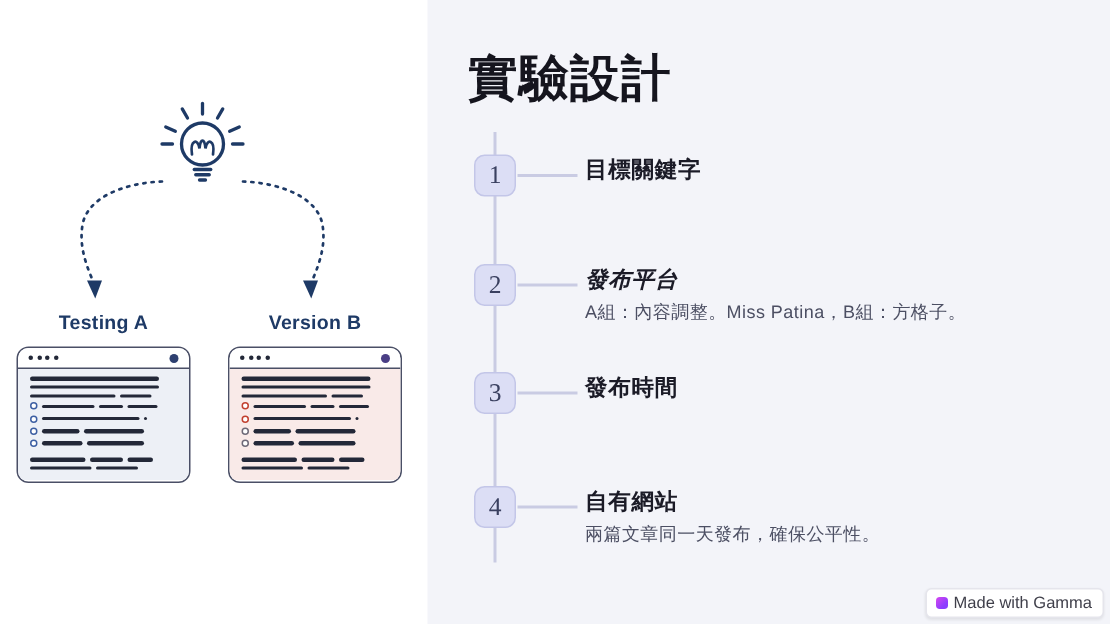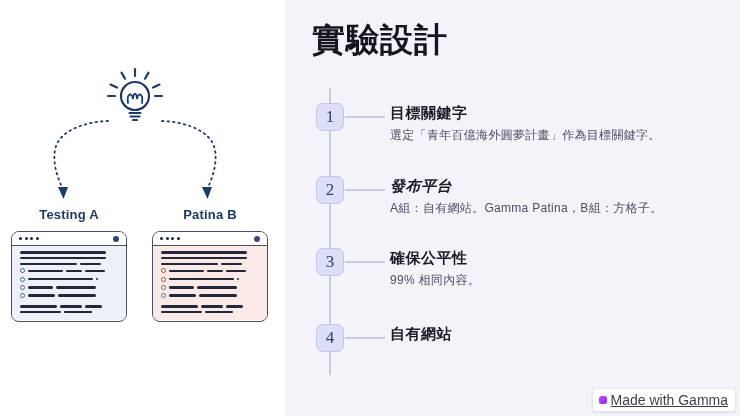--- a/index.html
+++ b/index.html
@@ -3,21 +3,21 @@
 <meta charset="utf-8">
 <style>
   * { margin:0; padding:0; box-sizing:border-box; }
   html,body { width:740px; height:416px; }
   body { font-family:"Liberation Sans", sans-serif; overflow:hidden; }
 
   .slide { position:relative; width:740px; height:416px; background:#ffffff; overflow:hidden; }
 
   
   .right-panel { position:absolute; left:285px; top:0; width:455px; height:416px; background:var(--panel-bg); }
-  .slide-title { position:absolute; left:27px; top:18px; font-size:33px; font-weight:700; color:var(--title); letter-spacing:1px; }
+  .slide-title { position:absolute; left:27px; top:30px; font-size:33px; font-weight:700; color:var(--title); letter-spacing:1px; }
 
   .timeline-trunk { position:absolute; left:44px; top:88px; width:2px; height:287px; background:var(--line); }
 
   .tl-badge { position:absolute; left:31px; width:28px; height:28px; background:var(--badge-bg);
               border:1px solid var(--badge-border); border-radius:7px; display:flex; align-items:center; justify-content:center;
               font-family:"Liberation Serif", serif; font-size:17px; color:var(--badge-text); }
   .tl-connector { position:absolute; left:60px; width:40px; height:2px; background:var(--line); }
   .tl-heading { position:absolute; left:105px; font-size:15px; font-weight:700; color:var(--heading); letter-spacing:.5px; }
   .tl-desc { position:absolute; left:105px; font-size:12px; color:var(--desc); letter-spacing:.3px; }
 
@@ -49,21 +49,21 @@
   .seg { height:2.6px; border-radius:2px; background:var(--ink); }
   .bullet { width:5px; height:5px; border-radius:50%; background:#fff; border:1.6px solid; flex:none; }
   .enddot { width:2.6px; height:2.6px; border-radius:50%; background:var(--ink); flex:none; }
 
   
   .gamma-badge { position:absolute; right:4px; bottom:4px; background:#ffffff; border:1px solid #e5e5ec;
                  border-radius:4px; padding:3px 7px 3px 6px; display:flex; align-items:center; gap:4px;
                  box-shadow:0 1px 2px rgba(0,0,0,.08); cursor:pointer; }
   .gamma-logo { width:8px; height:8px; border-radius:2.5px;
                 background:linear-gradient(135deg,#d946ef 0%,#8b3dff 70%); }
-  .gamma-text { font-size:14px; color:#3f3f4a; font-weight:500;text-decoration:underline; }
+  .gamma-text { font-size:11px; color:#3f3f4a; font-weight:500; }
 </style>
 </head>
 <body>
 
 <div class="slide">
 
   <div class="left-panel">
 
     <svg class="illus-svg" width="290" height="170" viewBox="0 0 290 170">
       <g stroke="#1e3a66" stroke-width="2.2" fill="none" stroke-linecap="round">
@@ -87,21 +87,21 @@
         <path d="M108,63 C82,64 58,74 55,92 C53,104 56,115 61,127"></path>
         <path d="M162,63 C188,64 212,74 215,92 C217,104 214,115 209,127"></path>
       </g>
 
       <polygon points="58,129 68,129 63.5,141" fill="#1e3a66"></polygon>
       <polygon points="202,129 212,129 207.5,141" fill="#1e3a66"></polygon>
     </svg>
 
 
     <div class="version-label vA">Testing A</div>
-    <div class="version-label vB">Patina B</div>
+    <div class="version-label vB">Version B</div>
 
     <div class="window wA">
       <div class="titlebar">
         <span class="dots">
             <i></i>
             <i></i>
             <i></i>
             <i></i>
           </span>
         <span class="accent-dot" style="background: rgb(46, 64, 112);"></span>
@@ -208,35 +208,34 @@
   </div>
 
   <div class="right-panel">
     <h1 class="slide-title">實驗設計</h1>
 
     <div class="timeline-trunk"></div>
 
     <div class="tl-badge b1">1</div>
     <div class="tl-connector c1"></div>
     <div class="tl-heading h1">目標關鍵字</div>
-    <div class="tl-desc d1">選定「青年百億海外圓夢計畫」作為目標關鍵字。</div>
 
     <div class="tl-badge b2">2</div>
     <div class="tl-connector c2"></div>
     <div class="tl-heading h2">發布平台</div>
-    <div class="tl-desc d2">A組：自有網站。Gamma Patina，B組：方格子。</div>
+    <div class="tl-desc d2">A組：內容調整。Miss Patina，B組：方格子。</div>
 
     <div class="tl-badge b3">3</div>
     <div class="tl-connector c3"></div>
-    <div class="tl-heading h3">確保公平性</div>
-    <div class="tl-desc d3">99% 相同內容。</div>
+    <div class="tl-heading h3">發布時間</div>
 
     <div class="tl-badge b4">4</div>
     <div class="tl-connector c4"></div>
     <div class="tl-heading h4">自有網站</div>
+    <div class="tl-desc d4">兩篇文章同一天發布，確保公平性。</div>
   </div>
 
   <div class="gamma-badge">
     <span class="gamma-logo"></span>
     <span class="gamma-text">Made with Gamma</span>
   </div>
 
 </div>
 
 </body></html>

